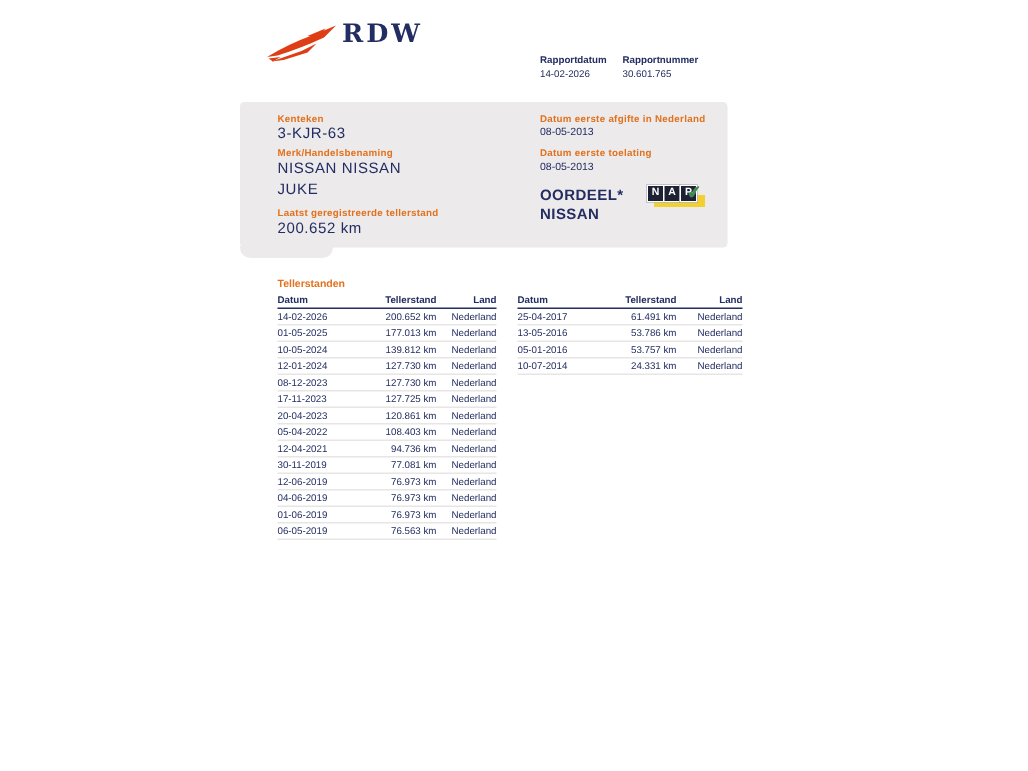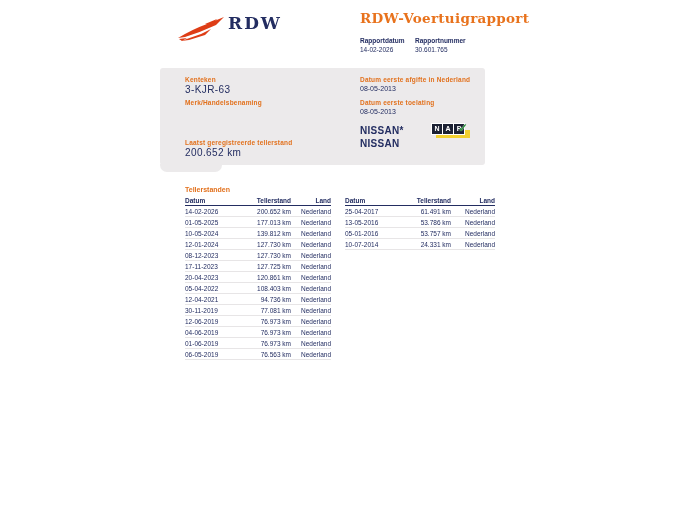--- a/index.html
+++ b/index.html
@@ -54,45 +54,48 @@
   <div class="abs" style="left:177px;top:16px;width:48px;height:27px;">
     <svg width="48" height="27" viewBox="0 0 48 27">
       <path d="M1 22 Q 16 13 30 8 L 47 1 L 39 9 Q 24 16 8 21 Z" fill="#DE3D16"></path>
       <path d="M4 25 L 24 18 L 34 13 L 28 19 L 12 24 Z" fill="#DE3D16"></path>
       <path d="M28 8 L 40 3 L 35 9 Z" fill="#DE3D16"></path>
       <path d="M2 23 L 10 22 L 5 25 Z" fill="#DE3D16"></path>
     </svg>
   </div>
   <div class="abs wordmark" style="left:228px;top:13px;">RDW</div>
 
-  <div class="abs doc-title" style="left:360px;top:10px;">RDW-Voertuigrapport</div>
   <div class="abs nlabel" style="left:360px;top:37px;">Rapportdatum</div>
   <div class="abs nvalue" style="left:360px;top:46px;">14-02-2026</div>
   <div class="abs nlabel" style="left:415px;top:37px;">Rapportnummer</div>
   <div class="abs nvalue" style="left:415px;top:46px;">30.601.765</div>
 
   <div class="abs graybox" style="left:160px;top:68px;width:325px;height:97px;"></div>
   <div class="abs graytab" style="left:160px;top:164px;width:62px;height:8px;"></div>
 
   <div class="abs olabel" style="left:185px;top:76px;">Kenteken</div>
   <div class="abs serifval" style="left:185px;top:84px;">3-KJR-63</div>
 
   <div class="abs olabel" style="left:185px;top:99px;">Merk/Handelsbenaming</div>
+  <div class="abs serifval merkval" style="left:185px;top:106px;">
+    <div>NISSAN NISSAN</div>
+    <div>JUKE</div>
+  </div>
 
   <div class="abs olabel" style="left:185px;top:139px;">Laatst geregistreerde tellerstand</div>
   <div class="abs serifval" style="left:185px;top:147px;">200.652 km</div>
 
   <div class="abs olabel" style="left:360px;top:76px;">Datum eerste afgifte in Nederland</div>
   <div class="abs nvalue" style="left:360px;top:85px;font-size:7px;">08-05-2013</div>
 
   <div class="abs olabel" style="left:360px;top:99px;">Datum eerste toelating</div>
   <div class="abs nvalue" style="left:360px;top:108px;font-size:7px;">08-05-2013</div>
 
   <div class="abs oordeel" style="left:360px;top:124px;">
-    <div>NISSAN*</div>
+    <div>OORDEEL*</div>
     <div>NISSAN</div>
   </div>
 
   <div class="abs nap" style="left:431px;top:123px;">
     <div class="yellow"></div>
     <span class="sq" style="left:0px;">N</span>
     <span class="sq" style="left:11px;">A</span>
     <span class="sq" style="left:22px;">P</span>
     <span class="check">✓</span>
   </div>

